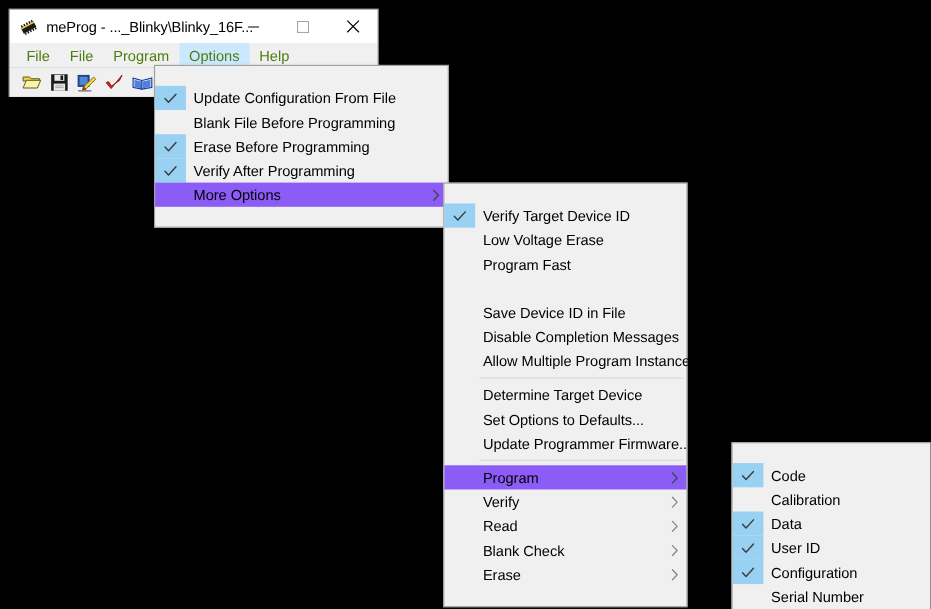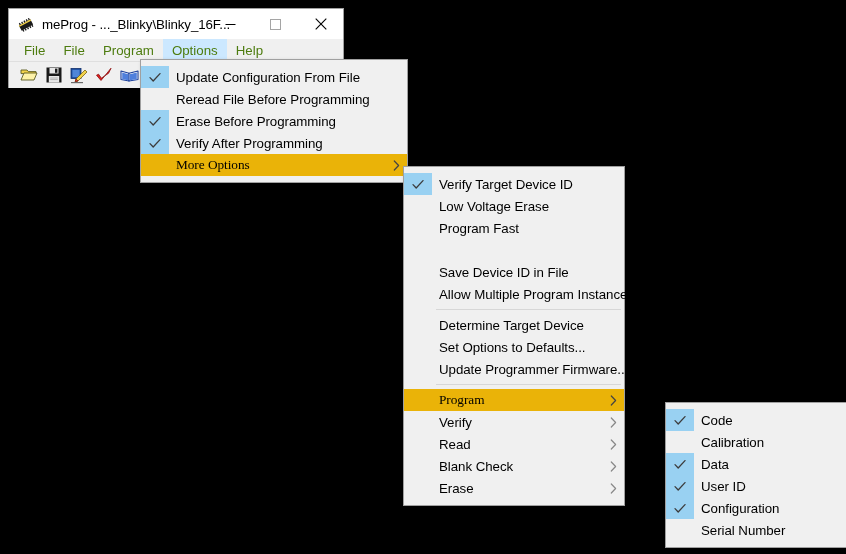--- a/index.html
+++ b/index.html
@@ -114,33 +114,32 @@
     justify-content: center;
   }
   .tb-btn svg { display: block; }
 
   
   .menu-popup {
     position: absolute;
     background: #f0f0f0;
     border: 1px solid #a0a0a0;
     box-sizing: border-box;
-    padding: 6px 0;
+    padding: 18px 0;
     box-shadow: 2px 2px 4px rgba(0,0,0,0.28);
   }
   .menu-row {
     height: 22px;
     display: flex;
     align-items: stretch;
     cursor: default;
     position: relative;
   }
   .menu-row.highlight {
-    background: #eab308;
-    font-family: Liberation Serif, serif;
+    background: #8b5cf6;
   }
   .menu-check {
     width: 28px;
     flex: 0 0 28px;
     display: flex;
     align-items: center;
     justify-content: center;
   }
   .menu-check.on {
     background: #99d1f2;
@@ -288,21 +287,21 @@
     <span class="menu-check on">
         <svg width="12" height="11" viewBox="0 0 12 11">
           <polyline points="1,5.6 4.2,9 11,1.6" fill="none" stroke="#3c3c3c" stroke-width="1.3" stroke-linecap="round" stroke-linejoin="round"></polyline>
         </svg>
       </span>
     <span class="menu-label">Update Configuration From File</span>
     <span class="menu-arrow"></span>
   </div>
   <div class="menu-row">
     <span class="menu-check"></span>
-    <span class="menu-label">Reread File Before Programming</span>
+    <span class="menu-label">Blank File Before Programming</span>
     <span class="menu-arrow"></span>
   </div>
   <div class="menu-row">
     <span class="menu-check on">
         <svg width="12" height="11" viewBox="0 0 12 11">
           <polyline points="1,5.6 4.2,9 11,1.6" fill="none" stroke="#3c3c3c" stroke-width="1.3" stroke-linecap="round" stroke-linejoin="round"></polyline>
         </svg>
       </span>
     <span class="menu-label">Erase Before Programming</span>
     <span class="menu-arrow"></span>
@@ -351,20 +350,25 @@
     <span class="menu-check"></span>
     <span class="menu-arrow"></span>
   </div>
   <div class="menu-row">
     <span class="menu-check"></span>
     <span class="menu-label">Save Device ID in File</span>
     <span class="menu-arrow"></span>
   </div>
   <div class="menu-row">
     <span class="menu-check"></span>
+    <span class="menu-label">Disable Completion Messages</span>
+    <span class="menu-arrow"></span>
+  </div>
+  <div class="menu-row">
+    <span class="menu-check"></span>
     <span class="menu-label">Allow Multiple Program Instances</span>
     <span class="menu-arrow"></span>
   </div>
 
   <div class="menu-sep"></div>
 
   <div class="menu-row">
     <span class="menu-check"></span>
     <span class="menu-label">Determine Target Device</span>
     <span class="menu-arrow"></span>

